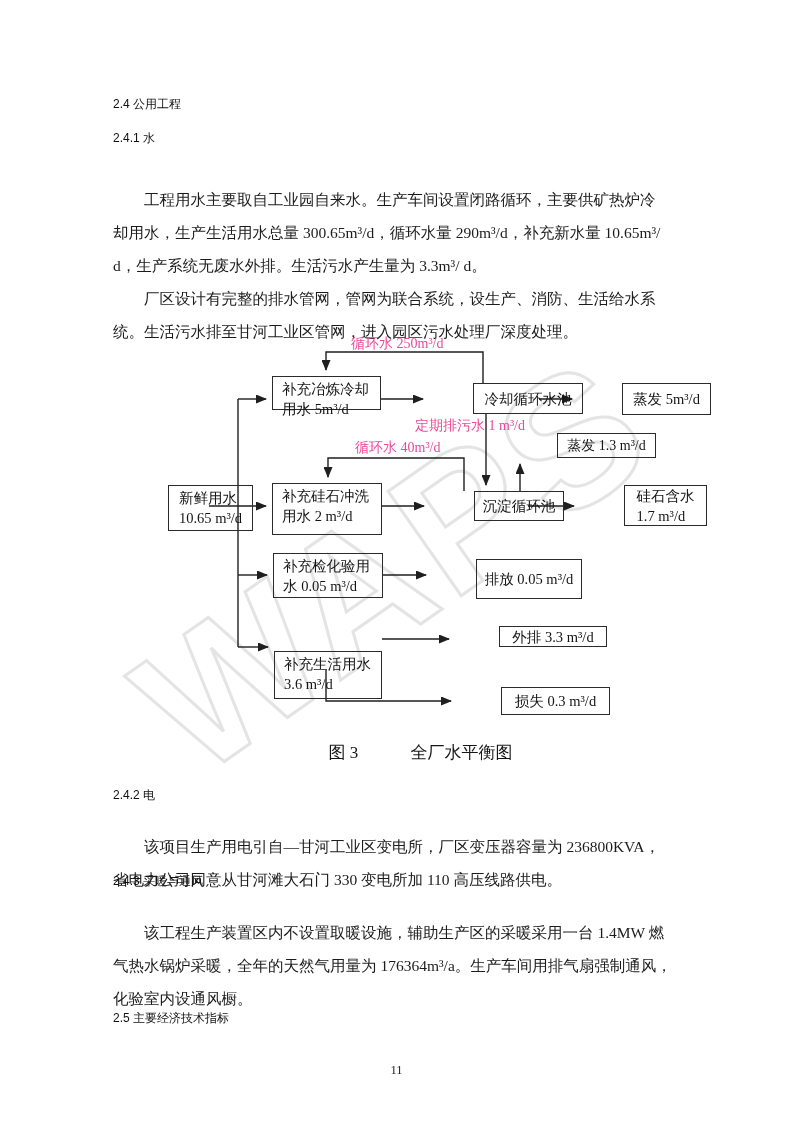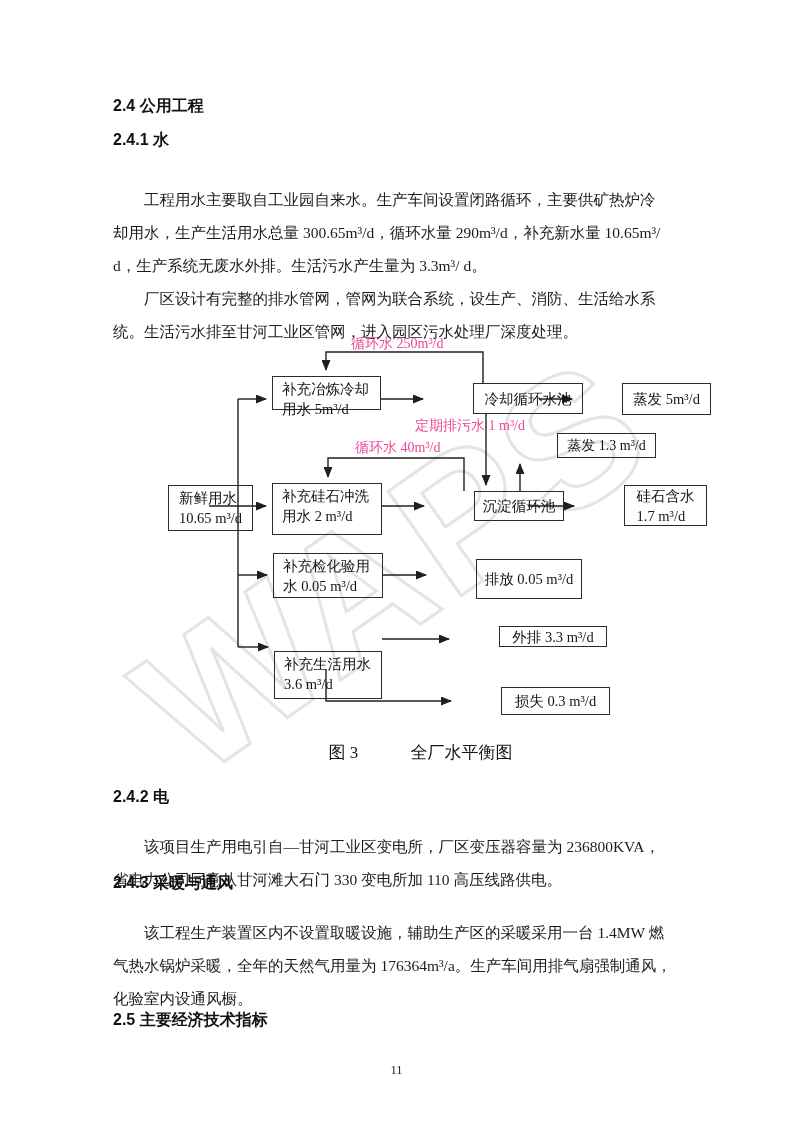--- a/index.html
+++ b/index.html
@@ -1,18 +1,18 @@
 <!DOCTYPE html>
 <html><head>
 <meta charset="utf-8">
 <style>
   html,body{margin:0;padding:0;background:#ffffff;}
   .page{position:relative;width:793px;height:1122px;background:#ffffff;overflow:hidden;
         font-family:"Liberation Serif",serif;color:#1c1c1c;}
-  .h{position:absolute;left:113px;font-size:16px;font-weight:bold;white-space:pre;
+  .h{position:absolute;left:113px;font-size:12px;font-weight:normal;white-space:pre;
      font-family:"Liberation Sans",sans-serif;color:#111;}
   .para{position:absolute;left:113px;width:582px;font-size:15.5px;line-height:33px;
         white-space:pre-line;text-align:left;color:#1b1b1b;margin-top:20px;}
   .caption{position:absolute;left:0;width:793px;text-align:center;font-size:17px;color:#161616;}
   .caption span{display:inline-block;margin-left:48px;}
   .caption .gap{margin-left:48px;}
   .pagenum{position:absolute;left:0;width:793px;text-align:center;font-size:12.5px;color:#222;}
 
   .wmark{position:absolute;left:80px;top:330px;z-index:0;}
   .diagram{position:absolute;left:95px;top:333px;width:600px;height:400px;z-index:1;}

